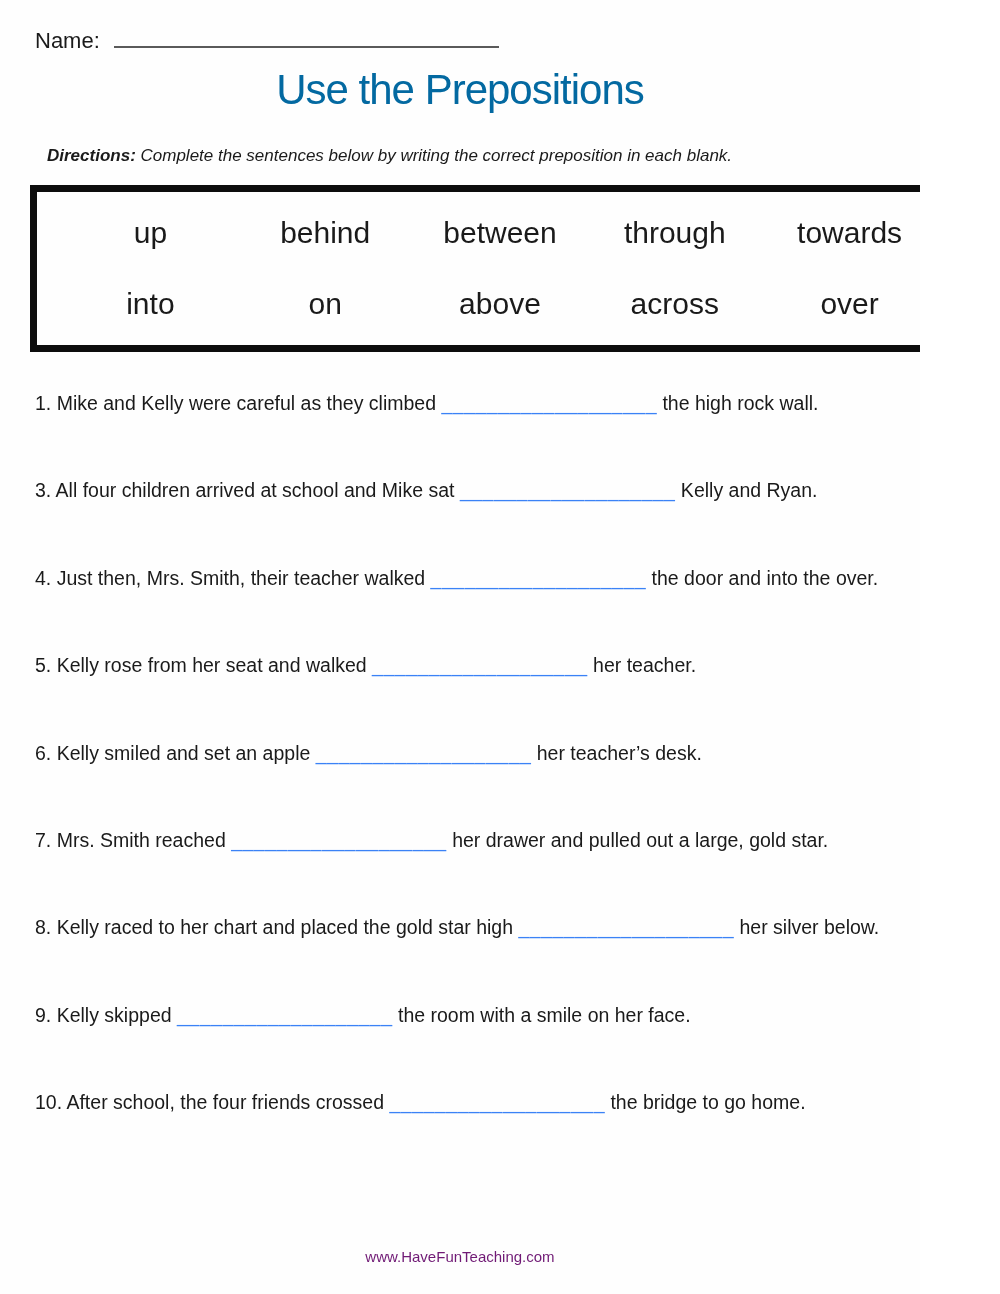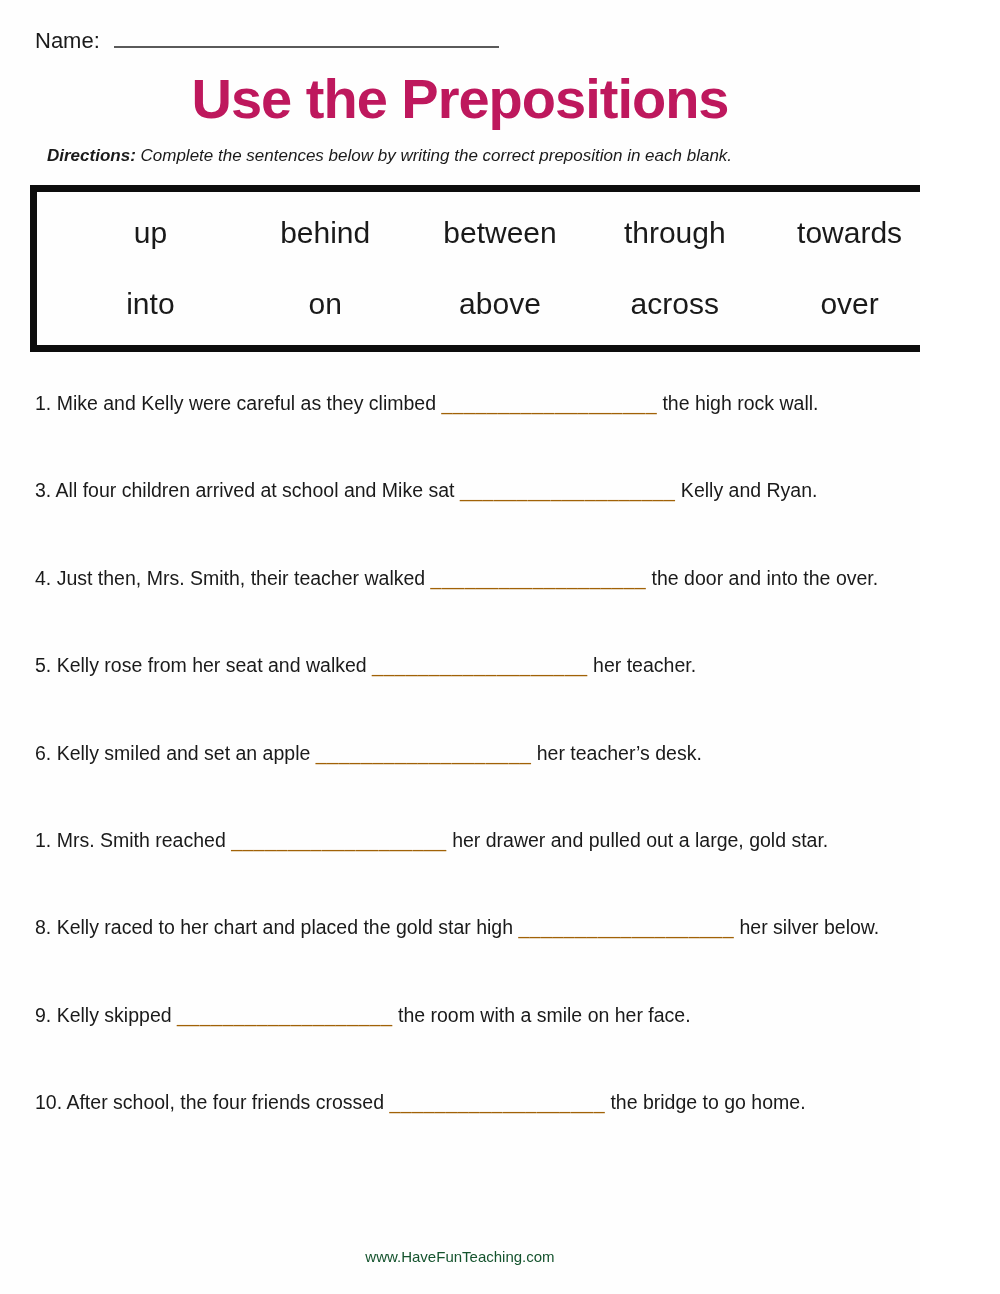--- a/index.html
+++ b/index.html
@@ -24,24 +24,24 @@
     border-bottom:2px solid #5a5a5a;
     margin-left:14px;
     height:20px;
     vertical-align:baseline;
   }
   .title {
     position:absolute;
     top:66px; left:0;
     width:100%;
     text-align:center;
-    font-size:56px;
-    font-weight:700;
+    font-size:42px;
+    font-weight:400;
     letter-spacing:-1px;
-    color:#be185d;
+    color:#0369a1;
   }
   .directions {
     position:absolute;
     top:146px; left:47px; right:20px;
     font-size:17px;
     white-space:nowrap;
     font-style:italic;
   }
   .directions b { font-weight:800; }
   .word-bank {
@@ -62,29 +62,29 @@
     position:absolute;
     top:392px; left:35px; right:20px;
   }
   .sentence {
     height:87.4px;
     font-size:19.5px;
     white-space:nowrap;
   }
   .blank {
     letter-spacing:0.5px;
-    color:#a16207;
+    color:#3b82f6;
   }
   .footer {
     position:absolute;
     top:1248px; left:0;
     width:100%;
     text-align:center;
     font-size:15px;
-    color:#14532d;
+    color:#701a75;
   }
 </style>
 </head>
 <body>
 
 <div class="page">
 
   <div class="name-row"><span>Name:</span><span class="name-line"></span></div>
 
   <div class="title">Use the Prepositions</div>
@@ -103,21 +103,21 @@
     <span>across</span>
     <span>over</span>
   </div>
 
   <div class="sentences">
     <div class="sentence"><span>1. Mike and Kelly were careful as they climbed </span><span class="blank">___________________</span><span> the high rock wall.</span></div>
     <div class="sentence"><span>3. All four children arrived at school and Mike sat </span><span class="blank">___________________</span><span> Kelly and Ryan.</span></div>
     <div class="sentence"><span>4. Just then, Mrs. Smith, their teacher walked </span><span class="blank">___________________</span><span> the door and into the over.</span></div>
     <div class="sentence"><span>5. Kelly rose from her seat and walked </span><span class="blank">___________________</span><span> her teacher.</span></div>
     <div class="sentence"><span>6. Kelly smiled and set an apple </span><span class="blank">___________________</span><span> her teacher’s desk.</span></div>
-    <div class="sentence"><span>1. Mrs. Smith reached </span><span class="blank">___________________</span><span> her drawer and pulled out a large, gold star.</span></div>
+    <div class="sentence"><span>7. Mrs. Smith reached </span><span class="blank">___________________</span><span> her drawer and pulled out a large, gold star.</span></div>
     <div class="sentence"><span>8. Kelly raced to her chart and placed the gold star high </span><span class="blank">___________________</span><span> her silver below.</span></div>
     <div class="sentence"><span>9. Kelly skipped </span><span class="blank">___________________</span><span> the room with a smile on her face.</span></div>
     <div class="sentence"><span>10. After school, the four friends crossed </span><span class="blank">___________________</span><span> the bridge to go home.</span></div>
   </div>
 
   <div class="footer">www.HaveFunTeaching.com</div>
 
 </div>
 
 </body></html>

